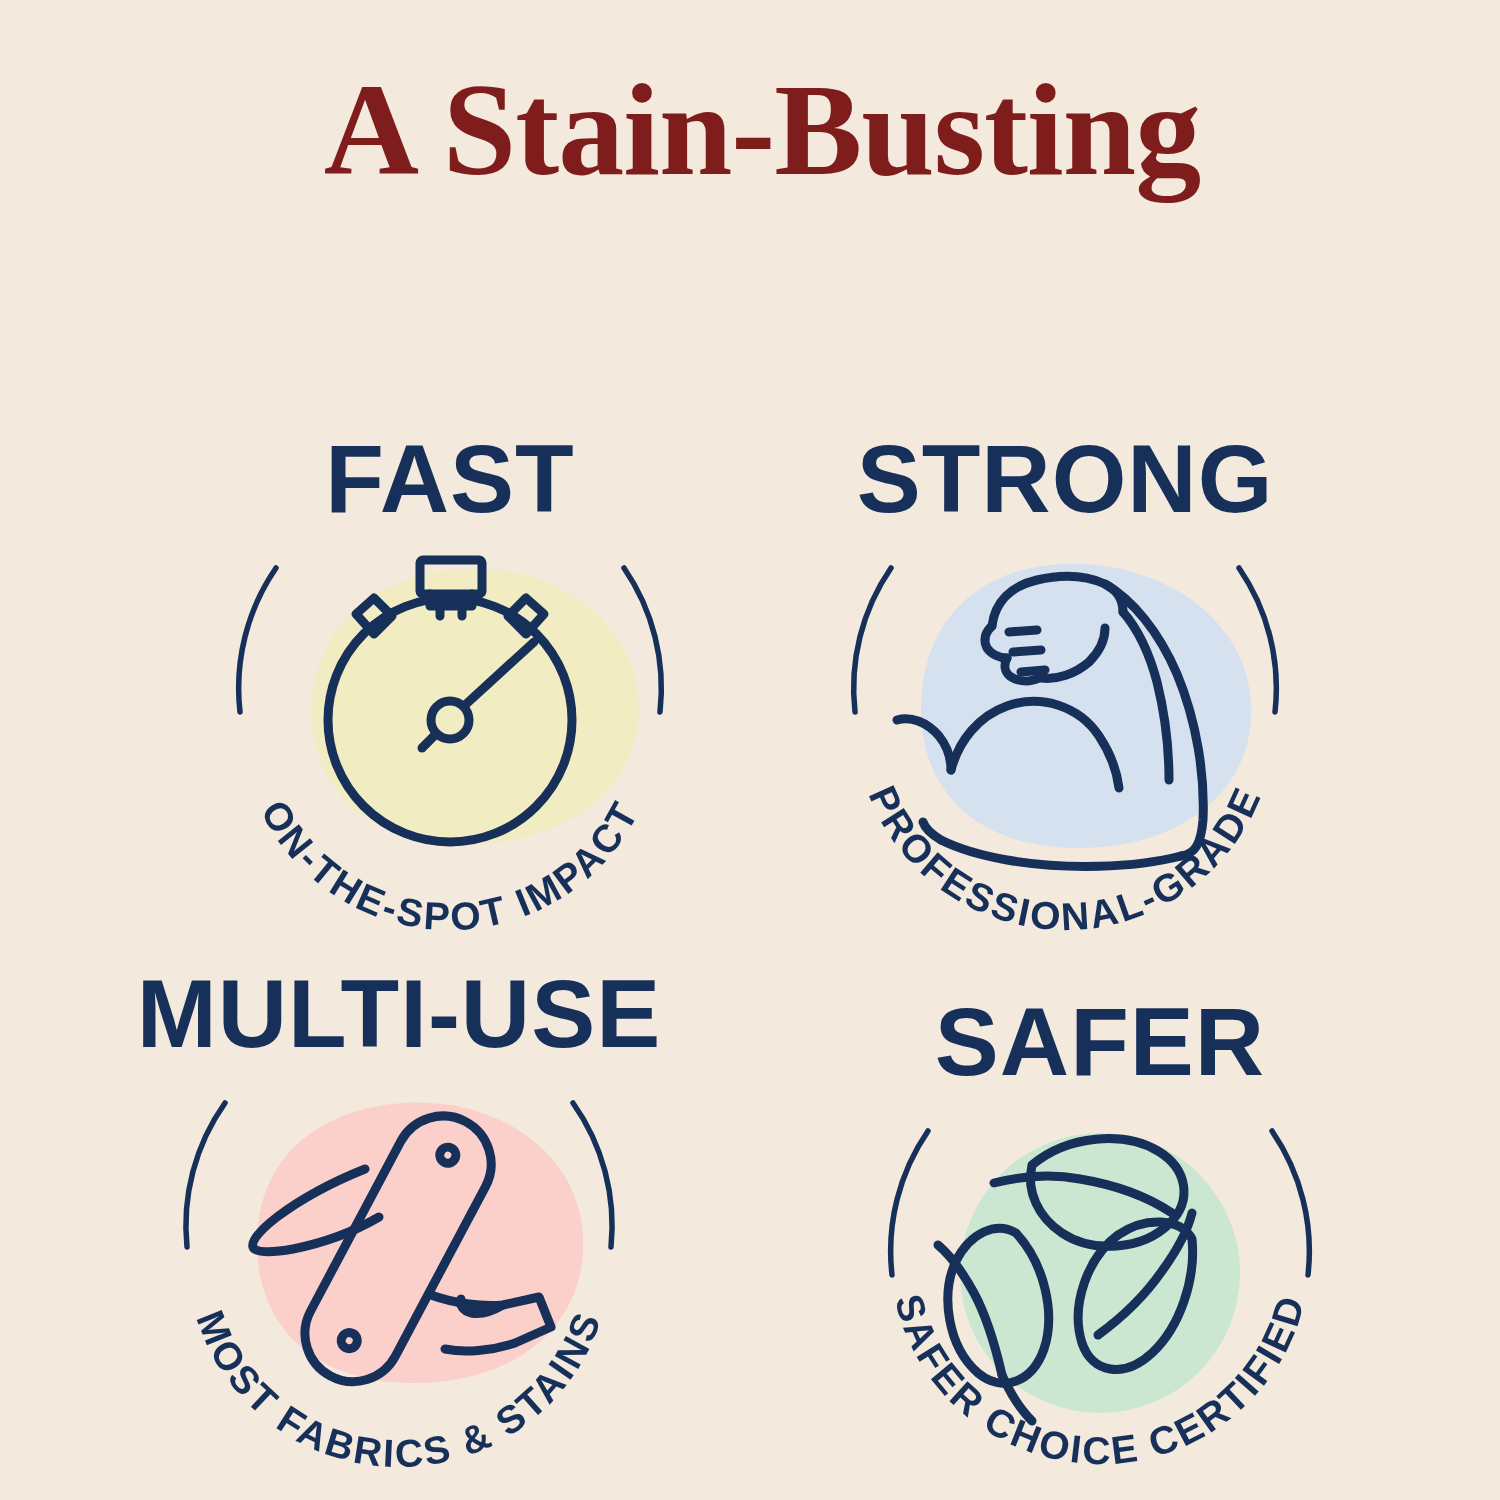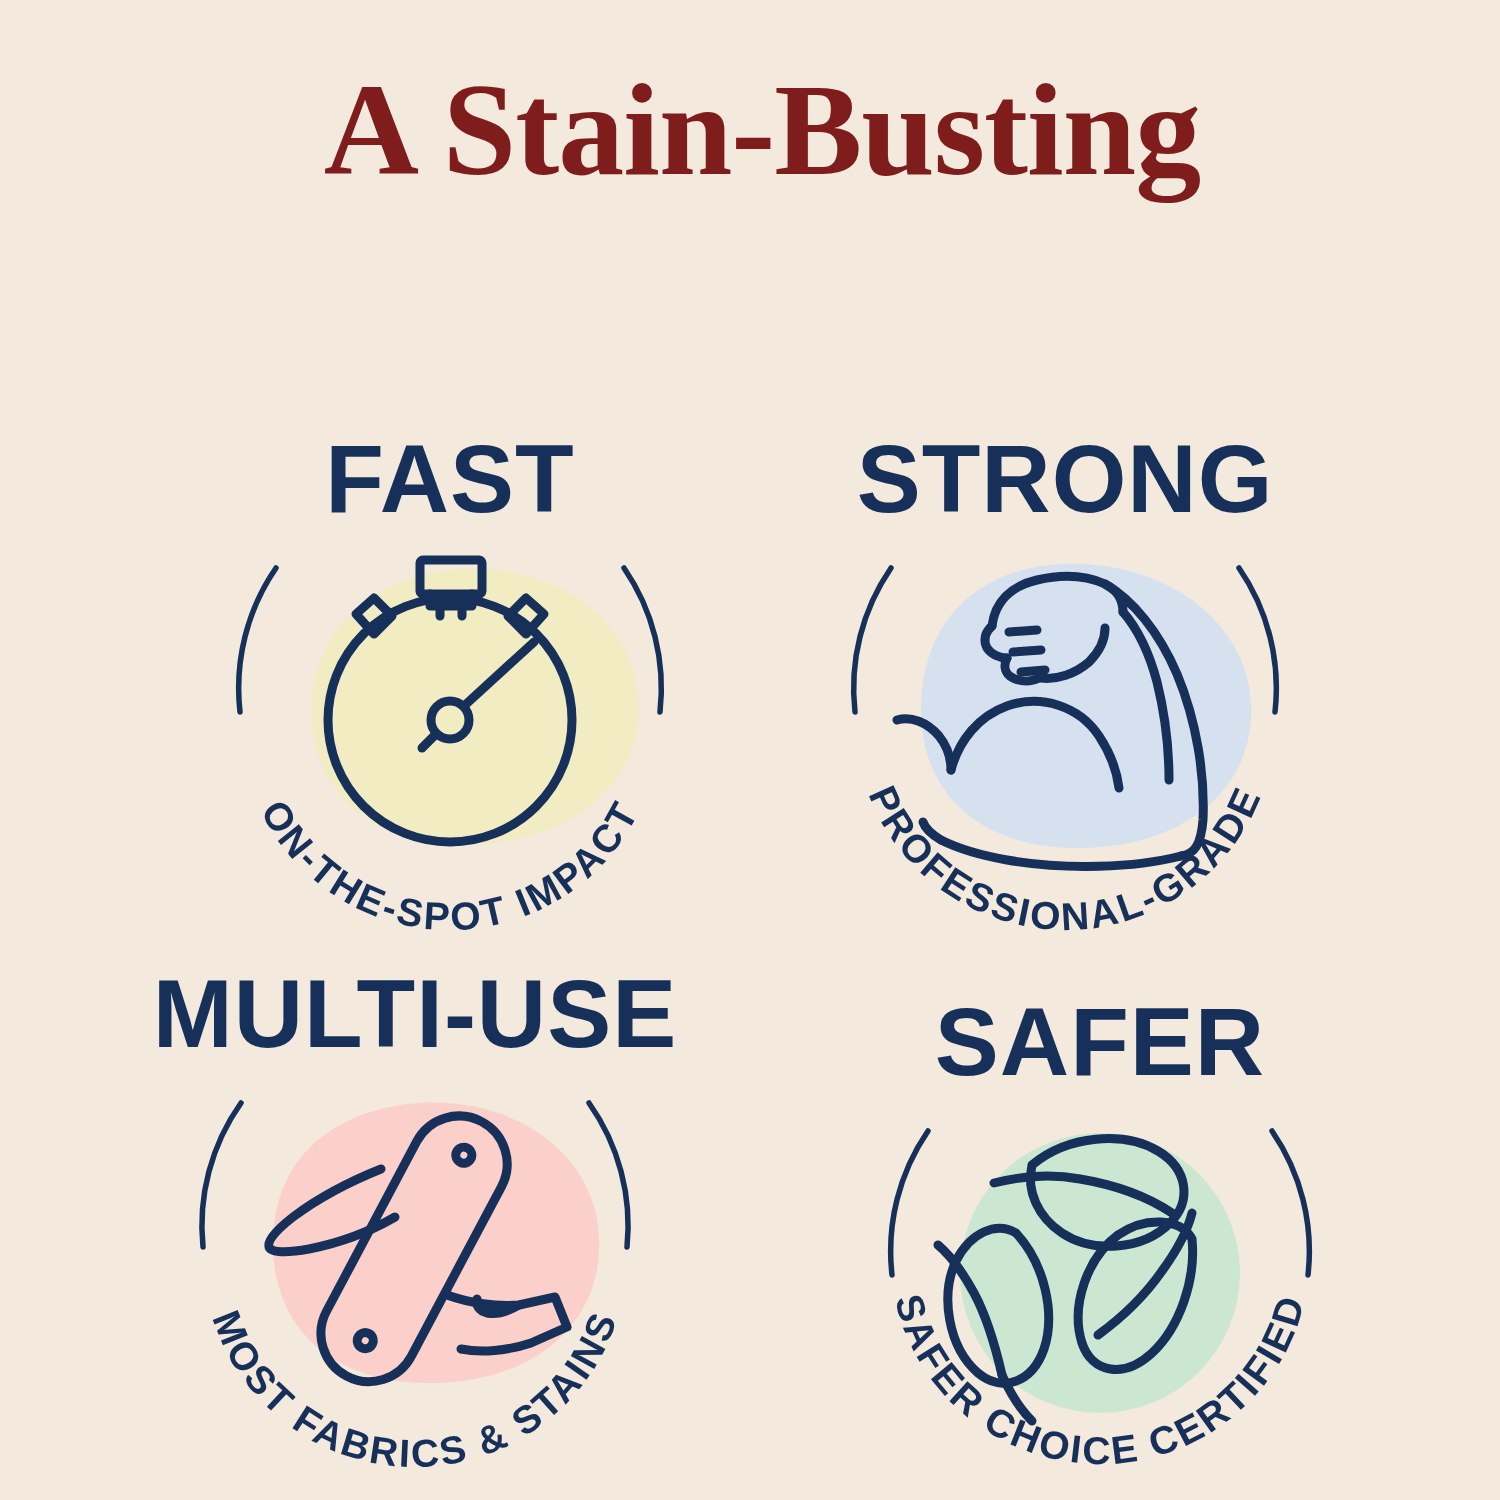--- a/index.html
+++ b/index.html
@@ -47,21 +47,21 @@
     width: 1288px;
     height: 1080px;
   }
   .badge {
     position: absolute;
     width: 640px;
     height: 520px;
   }
   .badge-fast      { left: 130px;  top: 20px; }
   .badge-strong    { left: 745px;  top: 20px; }
-  .badge-multiuse  { left: 95px;   top: 555px; }
+  .badge-multiuse  { left: 79px;   top: 555px; }
   .badge-safer     { left: 780px;  top: 555px; margin-top: 28px; }
 
   .badge svg {
     display: block;
     width: 640px;
     height: 520px;
     overflow: visible;
   }
 
   .badge-title {

